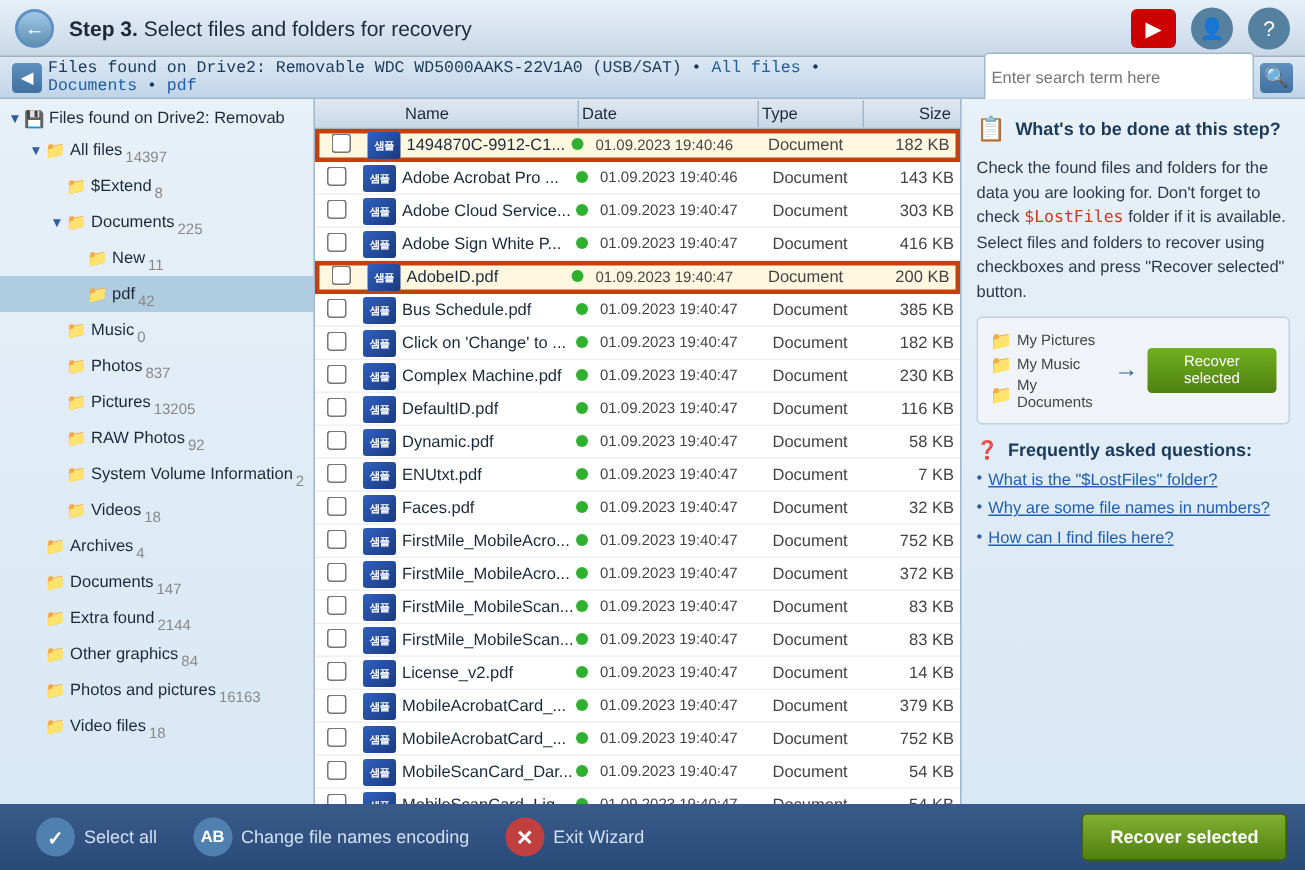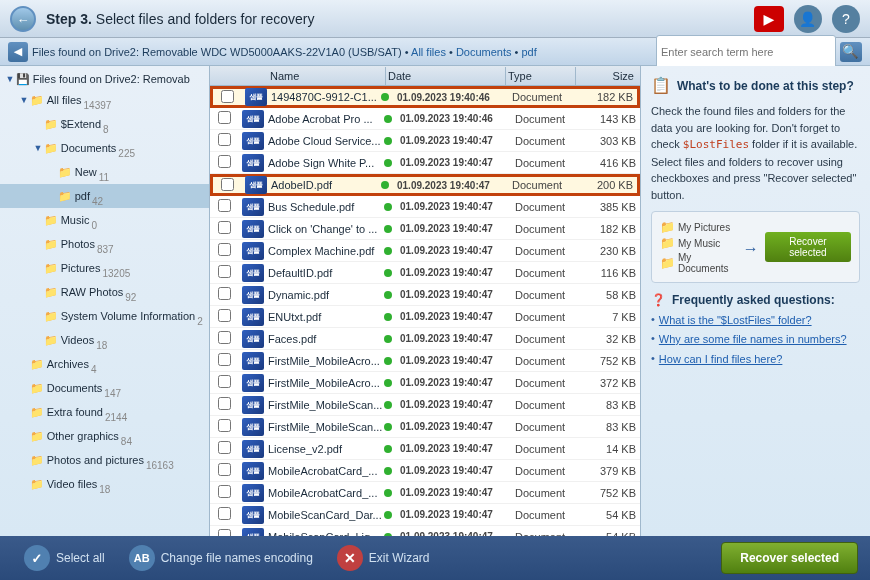--- a/index.html
+++ b/index.html
@@ -49,21 +49,21 @@
       gap: 4px;
     }
     .breadcrumb-bar .nav-btn {
       width: 20px; height: 20px;
       background: linear-gradient(to bottom, #6090c0, #4070a0);
       border: none; border-radius: 3px;
       color: white; font-size: 11px;
       cursor: pointer; display: flex; align-items: center; justify-content: center;
     }
     .breadcrumb-bar .path-text {
-      font-size: 11px; color: #1a3a5a; flex: 1;
+      font-size: 11px; color: #1a3a5a; flex: 1; font-family: Liberation Mono, monospace;
     }
     .breadcrumb-bar .path-link { color: #2060a0; cursor: pointer; }
     .breadcrumb-bar .search-box {
       width: 180px; height: 34px;
       border: 1px solid #a0b8cc; border-radius: 3px;
       background: white;
       padding: 0 4px; font-size: 11px; color: #888; margin-left: 40px;
     }
     .breadcrumb-bar .search-btn {
       width: 22px; height: 20px;
@@ -138,21 +138,21 @@
       width: 22px; height: 18px;
       background: linear-gradient(135deg, #3060c0, #1a3a80);
       border-radius: 2px;
       display: flex; align-items: center; justify-content: center;
       color: white; font-size: 7px; font-weight: bold; letter-spacing: -0.5px;
     }
     .file-row .col-name { flex: 1; color: #1a2a3a; overflow: hidden; text-overflow: ellipsis; white-space: nowrap; }
     .file-row .col-status { width: 16px; }
     .status-dot { width: 8px; height: 8px; border-radius: 50%; display: inline-block; }
     .status-green { background: #30b030; }
-    .file-row .col-date { width: 115px; color: #444; font-size: 10px; font-weight: bold; }
+    .file-row .col-date { width: 115px; color: #444; font-size: 10px; }
     .file-row .col-type { width: 65px; color: #444; }
     .file-row .col-size { width: 60px; text-align: right; padding-right: 4px; color: #444; }
 
     
     .info-panel {
       width: 230px;
       background: linear-gradient(to bottom, #e8f0f8, #d8e8f4);
       border-left: 1px solid #a0b8cc;
       padding: 10px;
       overflow-y: auto;

